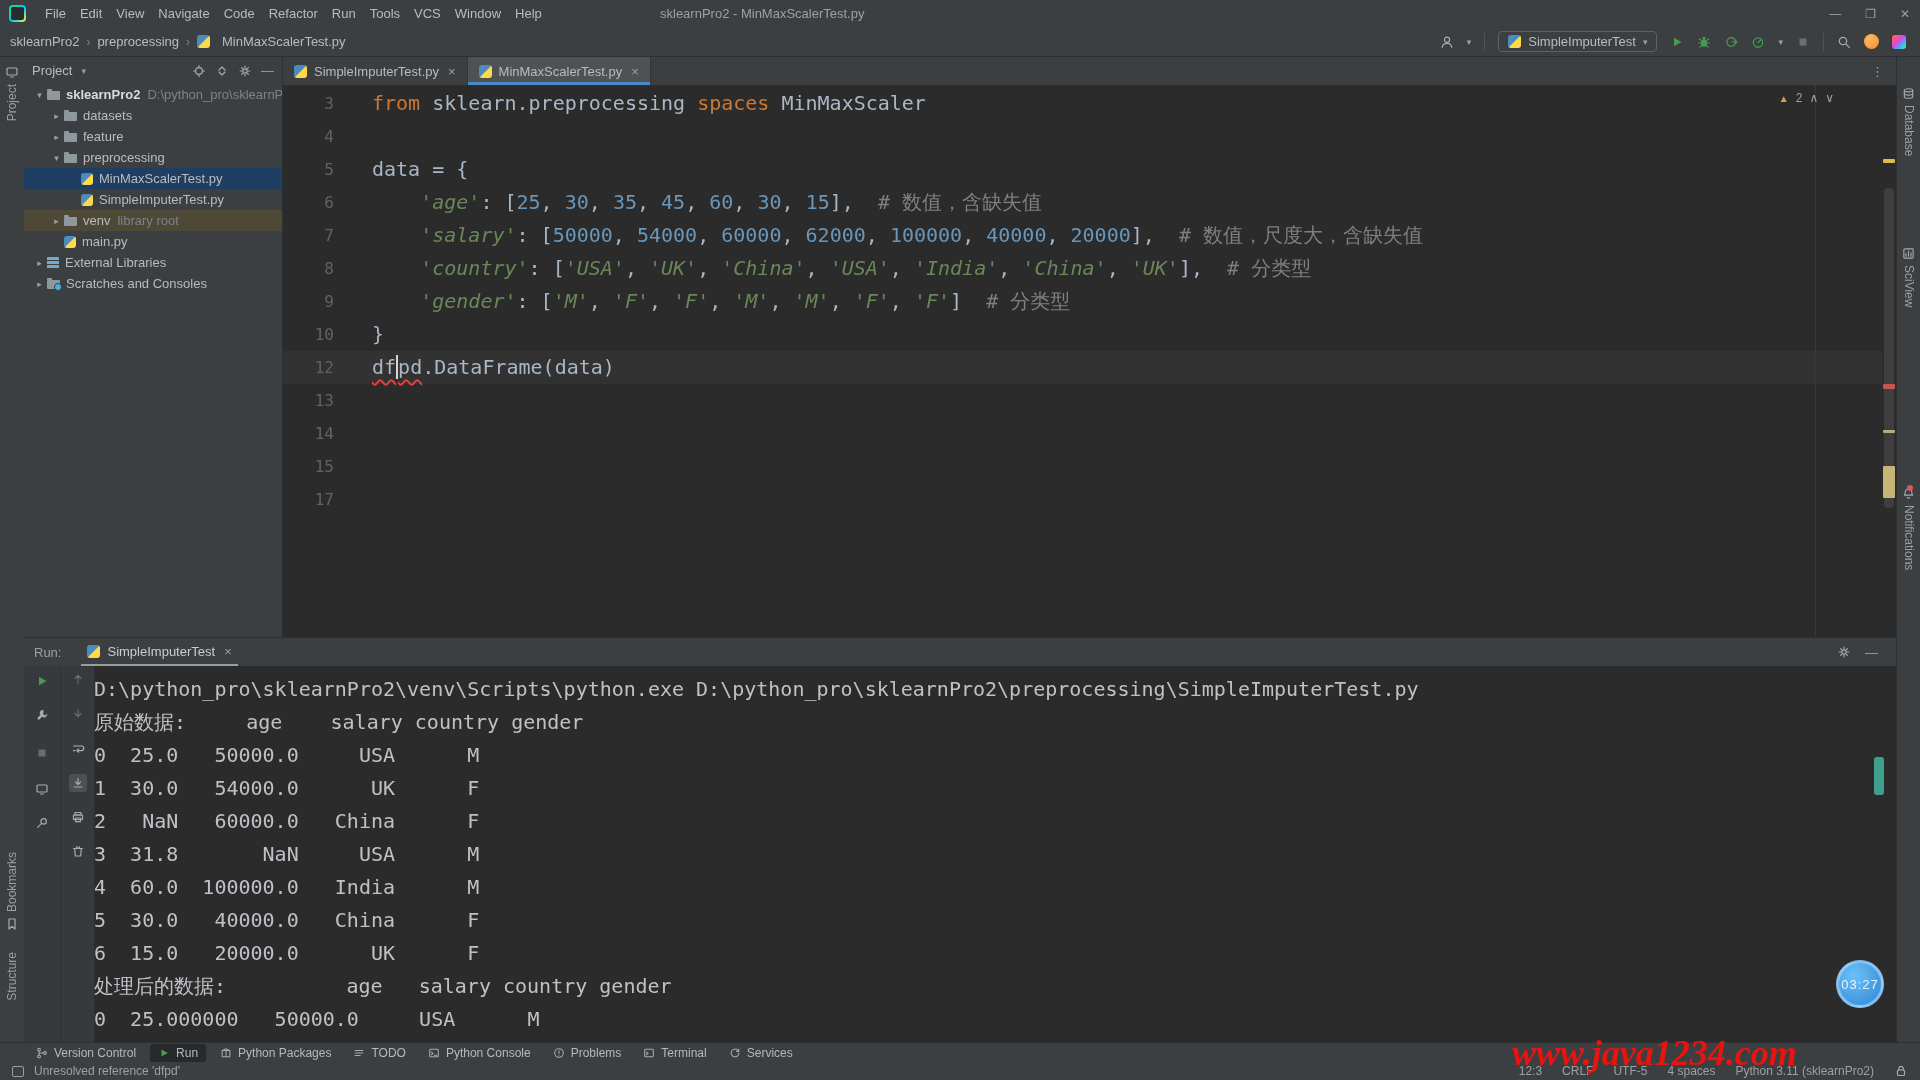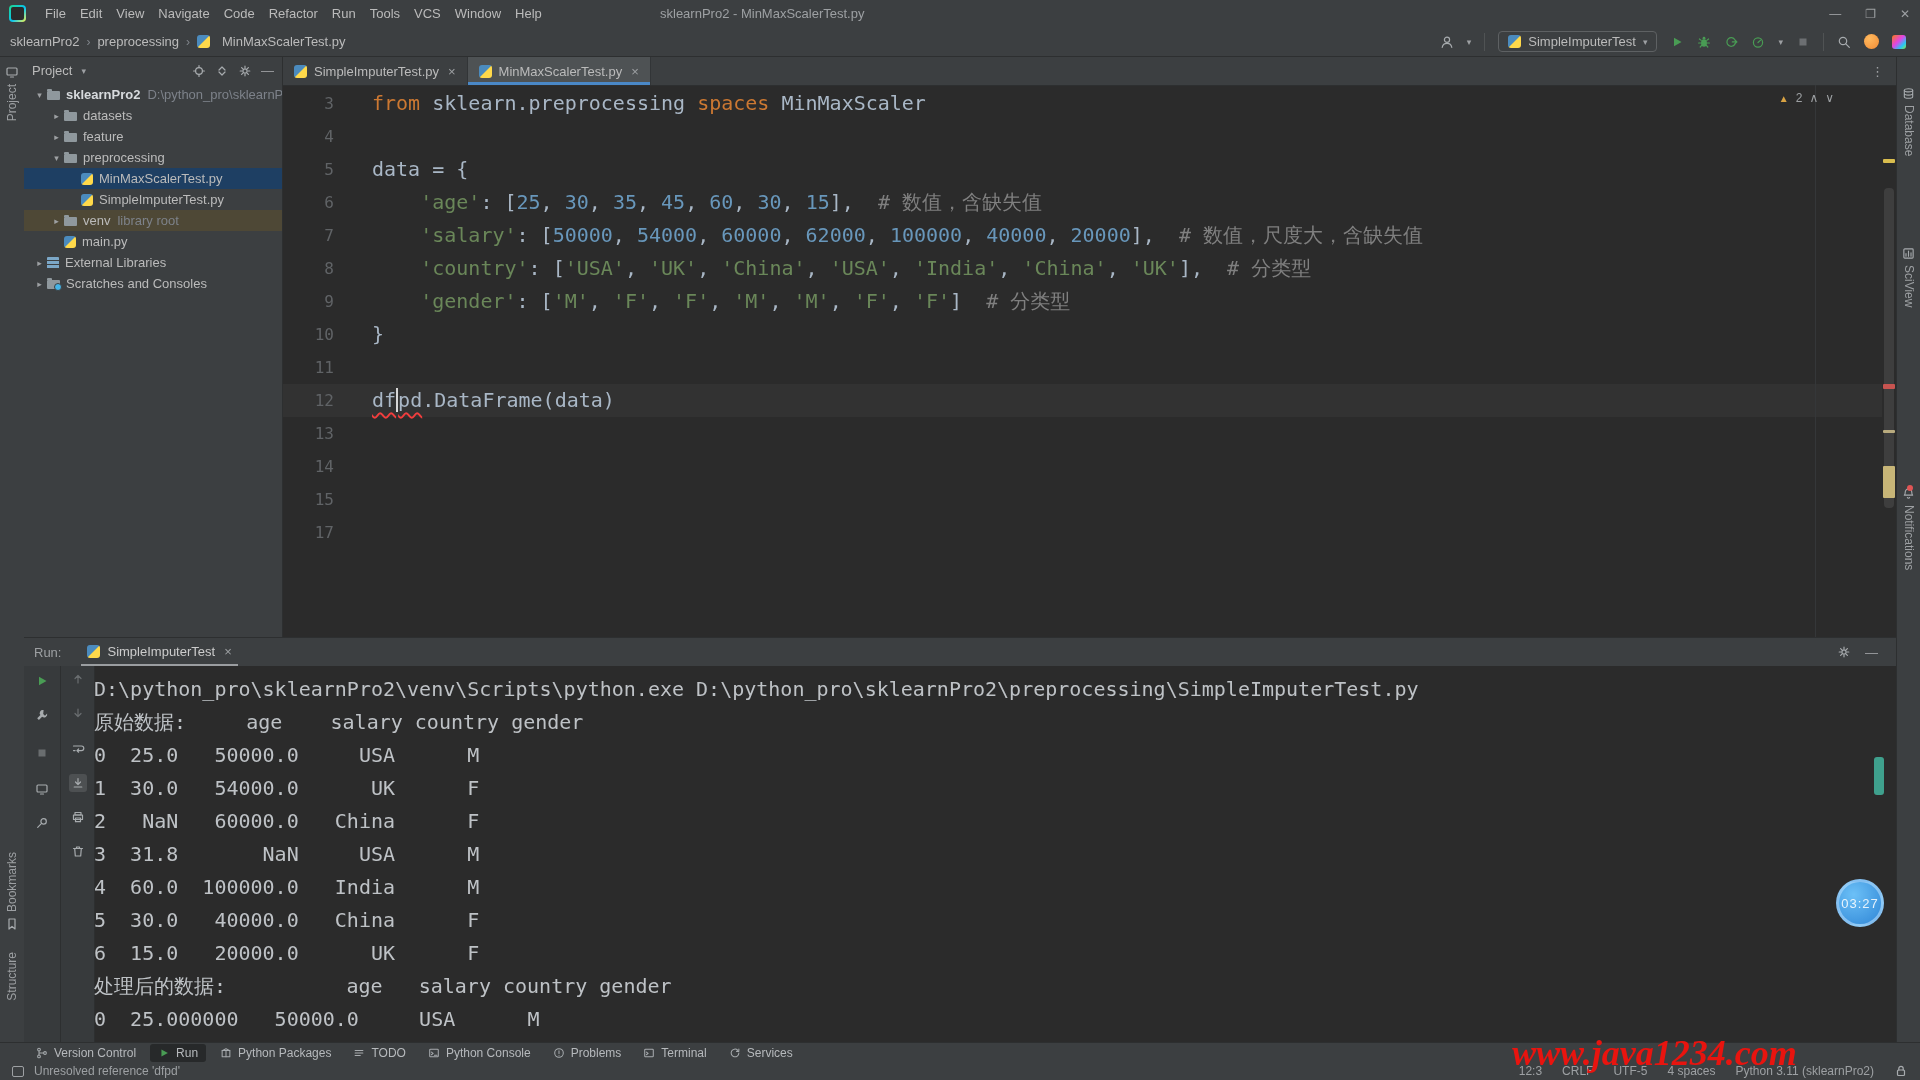--- a/index.html
+++ b/index.html
@@ -62,21 +62,21 @@
   .tab.active{background:#4e5254;box-shadow:inset 0 -3px 0 #4a88c7;}
   .tab-close{color:#9da0a3;margin-left:2px;font-size:13px;}
   #tab-more{margin-left:auto;color:#9da0a3;display:flex;align-items:center;padding:0 12px;}
   #code{position:absolute;left:0;top:28px;right:14px;bottom:0;font-family:"DejaVu Sans Mono",monospace;font-size:20px;line-height:33px;padding-top:2px;overflow:hidden;}
   .code-line{display:flex;height:33px;white-space:pre;}
   .code-line.current{background:#323232;}
   .ln{width:77px;flex:none;text-align:right;padding-right:26px;box-sizing:border-box;color:#606366;font-size:16px;line-height:33px;}
   .code-text{padding-left:12px;}
   .tk-kw{color:#cc7832;}
   .tk-pl{color:#a9b7c6;}
-  .tk-str{color:#6a8759;}
+  .tk-str{color:#6a8759;font-style:italic;}
   .tk-num{color:#6897bb;}
   .tk-com{color:#7f7f7f;}
   .tk-err{color:#a9b7c6;text-decoration:underline wavy #f23d3d;text-underline-offset:5px;}
   .tk-ul{color:#a9b7c6;text-decoration:underline solid #97a3ad;text-underline-offset:5px;}
   .caret{display:inline-block;width:2px;height:24px;background:#d6d6d6;margin-bottom:-5px;}
   #margin-line{position:absolute;left:1532px;top:28px;bottom:0;width:1px;background:#353739;}
   #inspections{position:absolute;right:62px;top:34px;display:flex;align-items:center;gap:7px;color:#9da0a3;font-size:12px;}
   .warn-tri{color:#d9a343;font-size:10px;}
   #stripe-col{position:absolute;right:0;top:28px;bottom:0;width:14px;}
   #scroll-thumb{position:absolute;right:2px;top:103px;width:10px;height:320px;background:rgba(255,255,255,.09);border-radius:4px;}
@@ -105,21 +105,21 @@
   
   #bottom-bar{left:0;top:1042px;width:1920px;height:20px;background:#3c3f41;border-top:1px solid #2d2f30;display:flex;align-items:center;padding-left:28px;gap:6px;font-size:12px;color:#b6b9bc;box-sizing:border-box;}
   .bb-item{display:flex;align-items:center;gap:6px;padding:1px 8px;border-radius:3px;height:16px;}
   .bb-item.active{background:#27292a;}
   #status-bar{left:0;top:1062px;width:1920px;height:18px;background:#3c3f41;display:flex;align-items:center;padding:0 12px;gap:10px;font-size:12px;color:#9da0a3;box-sizing:border-box;}
   #sb-right{margin-left:auto;display:flex;align-items:center;gap:20px;}
   .sb-box{width:10px;height:9px;border:1px solid #9da0a3;border-radius:2px;}
 
   
   #watermark{position:absolute;left:1512px;top:1032px;font-family:"Liberation Serif","DejaVu Serif",serif;font-style:italic;font-weight:bold;font-size:36px;color:#e8140f;z-index:50;white-space:nowrap;}
-  #timer{position:absolute;left:1836px;top:879px;width:48px;height:48px;border-radius:50%;background:radial-gradient(circle at 35% 30%,#6cc0f7,#2f86d6);border:3px solid rgba(190,225,255,.55);box-sizing:border-box;display:flex;align-items:center;justify-content:center;color:rgba(255,255,255,.85);font-size:13px;z-index:50;letter-spacing:1px;}
+  #timer{position:absolute;left:1836px;top:960px;width:48px;height:48px;border-radius:50%;background:radial-gradient(circle at 35% 30%,#6cc0f7,#2f86d6);border:3px solid rgba(190,225,255,.55);box-sizing:border-box;display:flex;align-items:center;justify-content:center;color:rgba(255,255,255,.85);font-size:13px;z-index:50;letter-spacing:1px;}
 </style>
 </head>
 <body>
 
 <div id="app">
 
   <div id="menubar" class="abs">
     <span id="app-icon"></span>
     <span id="menu-items"><span class="menu-item">File</span><span class="menu-item">Edit</span><span class="menu-item">View</span><span class="menu-item">Navigate</span><span class="menu-item">Code</span><span class="menu-item">Refactor</span><span class="menu-item">Run</span><span class="menu-item">Tools</span><span class="menu-item">VCS</span><span class="menu-item">Window</span><span class="menu-item">Help</span></span>
     <span id="win-title">sklearnPro2 - MinMaxScalerTest.py</span>
@@ -315,21 +315,20 @@
       </div>
     <div id="code">
         <div class="code-line"><span class="ln">3</span><span class="code-text"><span class="tk-kw">from </span><span class="tk-pl">sklearn.preprocessing </span><span class="tk-kw">spaces </span><span class="tk-pl">MinMaxScaler</span></span></div>
         <div class="code-line"><span class="ln">4</span><span class="code-text"></span></div>
         <div class="code-line"><span class="ln">5</span><span class="code-text"><span class="tk-pl">data = {</span></span></div>
         <div class="code-line"><span class="ln">6</span><span class="code-text"><span class="tk-pl">    </span><span class="tk-str">'age'</span><span class="tk-pl">: [</span><span class="tk-num">25</span><span class="tk-pl">, </span><span class="tk-num">30</span><span class="tk-pl">, </span><span class="tk-num">35</span><span class="tk-pl">, </span><span class="tk-num">45</span><span class="tk-pl">, </span><span class="tk-num">60</span><span class="tk-pl">, </span><span class="tk-num">30</span><span class="tk-pl">, </span><span class="tk-num">15</span><span class="tk-pl">],  </span><span class="tk-com"># 数值，含缺失值</span></span></div>
         <div class="code-line"><span class="ln">7</span><span class="code-text"><span class="tk-pl">    </span><span class="tk-str">'salary'</span><span class="tk-pl">: [</span><span class="tk-num">50000</span><span class="tk-pl">, </span><span class="tk-num">54000</span><span class="tk-pl">, </span><span class="tk-num">60000</span><span class="tk-pl">, </span><span class="tk-num">62000</span><span class="tk-pl">, </span><span class="tk-num">100000</span><span class="tk-pl">, </span><span class="tk-num">40000</span><span class="tk-pl">, </span><span class="tk-num">20000</span><span class="tk-pl">],  </span><span class="tk-com"># 数值，尺度大，含缺失值</span></span></div>
         <div class="code-line"><span class="ln">8</span><span class="code-text"><span class="tk-pl">    </span><span class="tk-str">'country'</span><span class="tk-pl">: [</span><span class="tk-str">'USA'</span><span class="tk-pl">, </span><span class="tk-str">'UK'</span><span class="tk-pl">, </span><span class="tk-str">'China'</span><span class="tk-pl">, </span><span class="tk-str">'USA'</span><span class="tk-pl">, </span><span class="tk-str">'India'</span><span class="tk-pl">, </span><span class="tk-str">'China'</span><span class="tk-pl">, </span><span class="tk-str">'UK'</span><span class="tk-pl">],  </span><span class="tk-com"># 分类型</span></span></div>
         <div class="code-line"><span class="ln">9</span><span class="code-text"><span class="tk-pl">    </span><span class="tk-str">'gender'</span><span class="tk-pl">: [</span><span class="tk-str">'M'</span><span class="tk-pl">, </span><span class="tk-str">'F'</span><span class="tk-pl">, </span><span class="tk-str">'F'</span><span class="tk-pl">, </span><span class="tk-str">'M'</span><span class="tk-pl">, </span><span class="tk-str">'M'</span><span class="tk-pl">, </span><span class="tk-str">'F'</span><span class="tk-pl">, </span><span class="tk-str">'F'</span><span class="tk-pl">]  </span><span class="tk-com"># 分类型</span></span></div>
         <div class="code-line"><span class="ln">10</span><span class="code-text"><span class="tk-pl">}</span></span></div>
-        <div class="code-line"><span class="ln">11</span><span class="code-text"></span></div>
         <div class="code-line current"><span class="ln">12</span><span class="code-text"><span class="tk-err">df</span><span class="caret"></span><span class="tk-err">pd</span><span class="tk-pl">.DataFrame(data)</span></span></div>
         <div class="code-line"><span class="ln">13</span><span class="code-text"></span></div>
         <div class="code-line"><span class="ln">14</span></div>
         <div class="code-line"><span class="ln">15</span><span class="code-text"></span></div>
         <div class="code-line"><span class="ln">17</span><span class="code-text"></span></div>
       </div>
     <div id="margin-line"></div>
     <div id="inspections">
       <span class="warn-tri">▲</span>
       <span>2</span>

